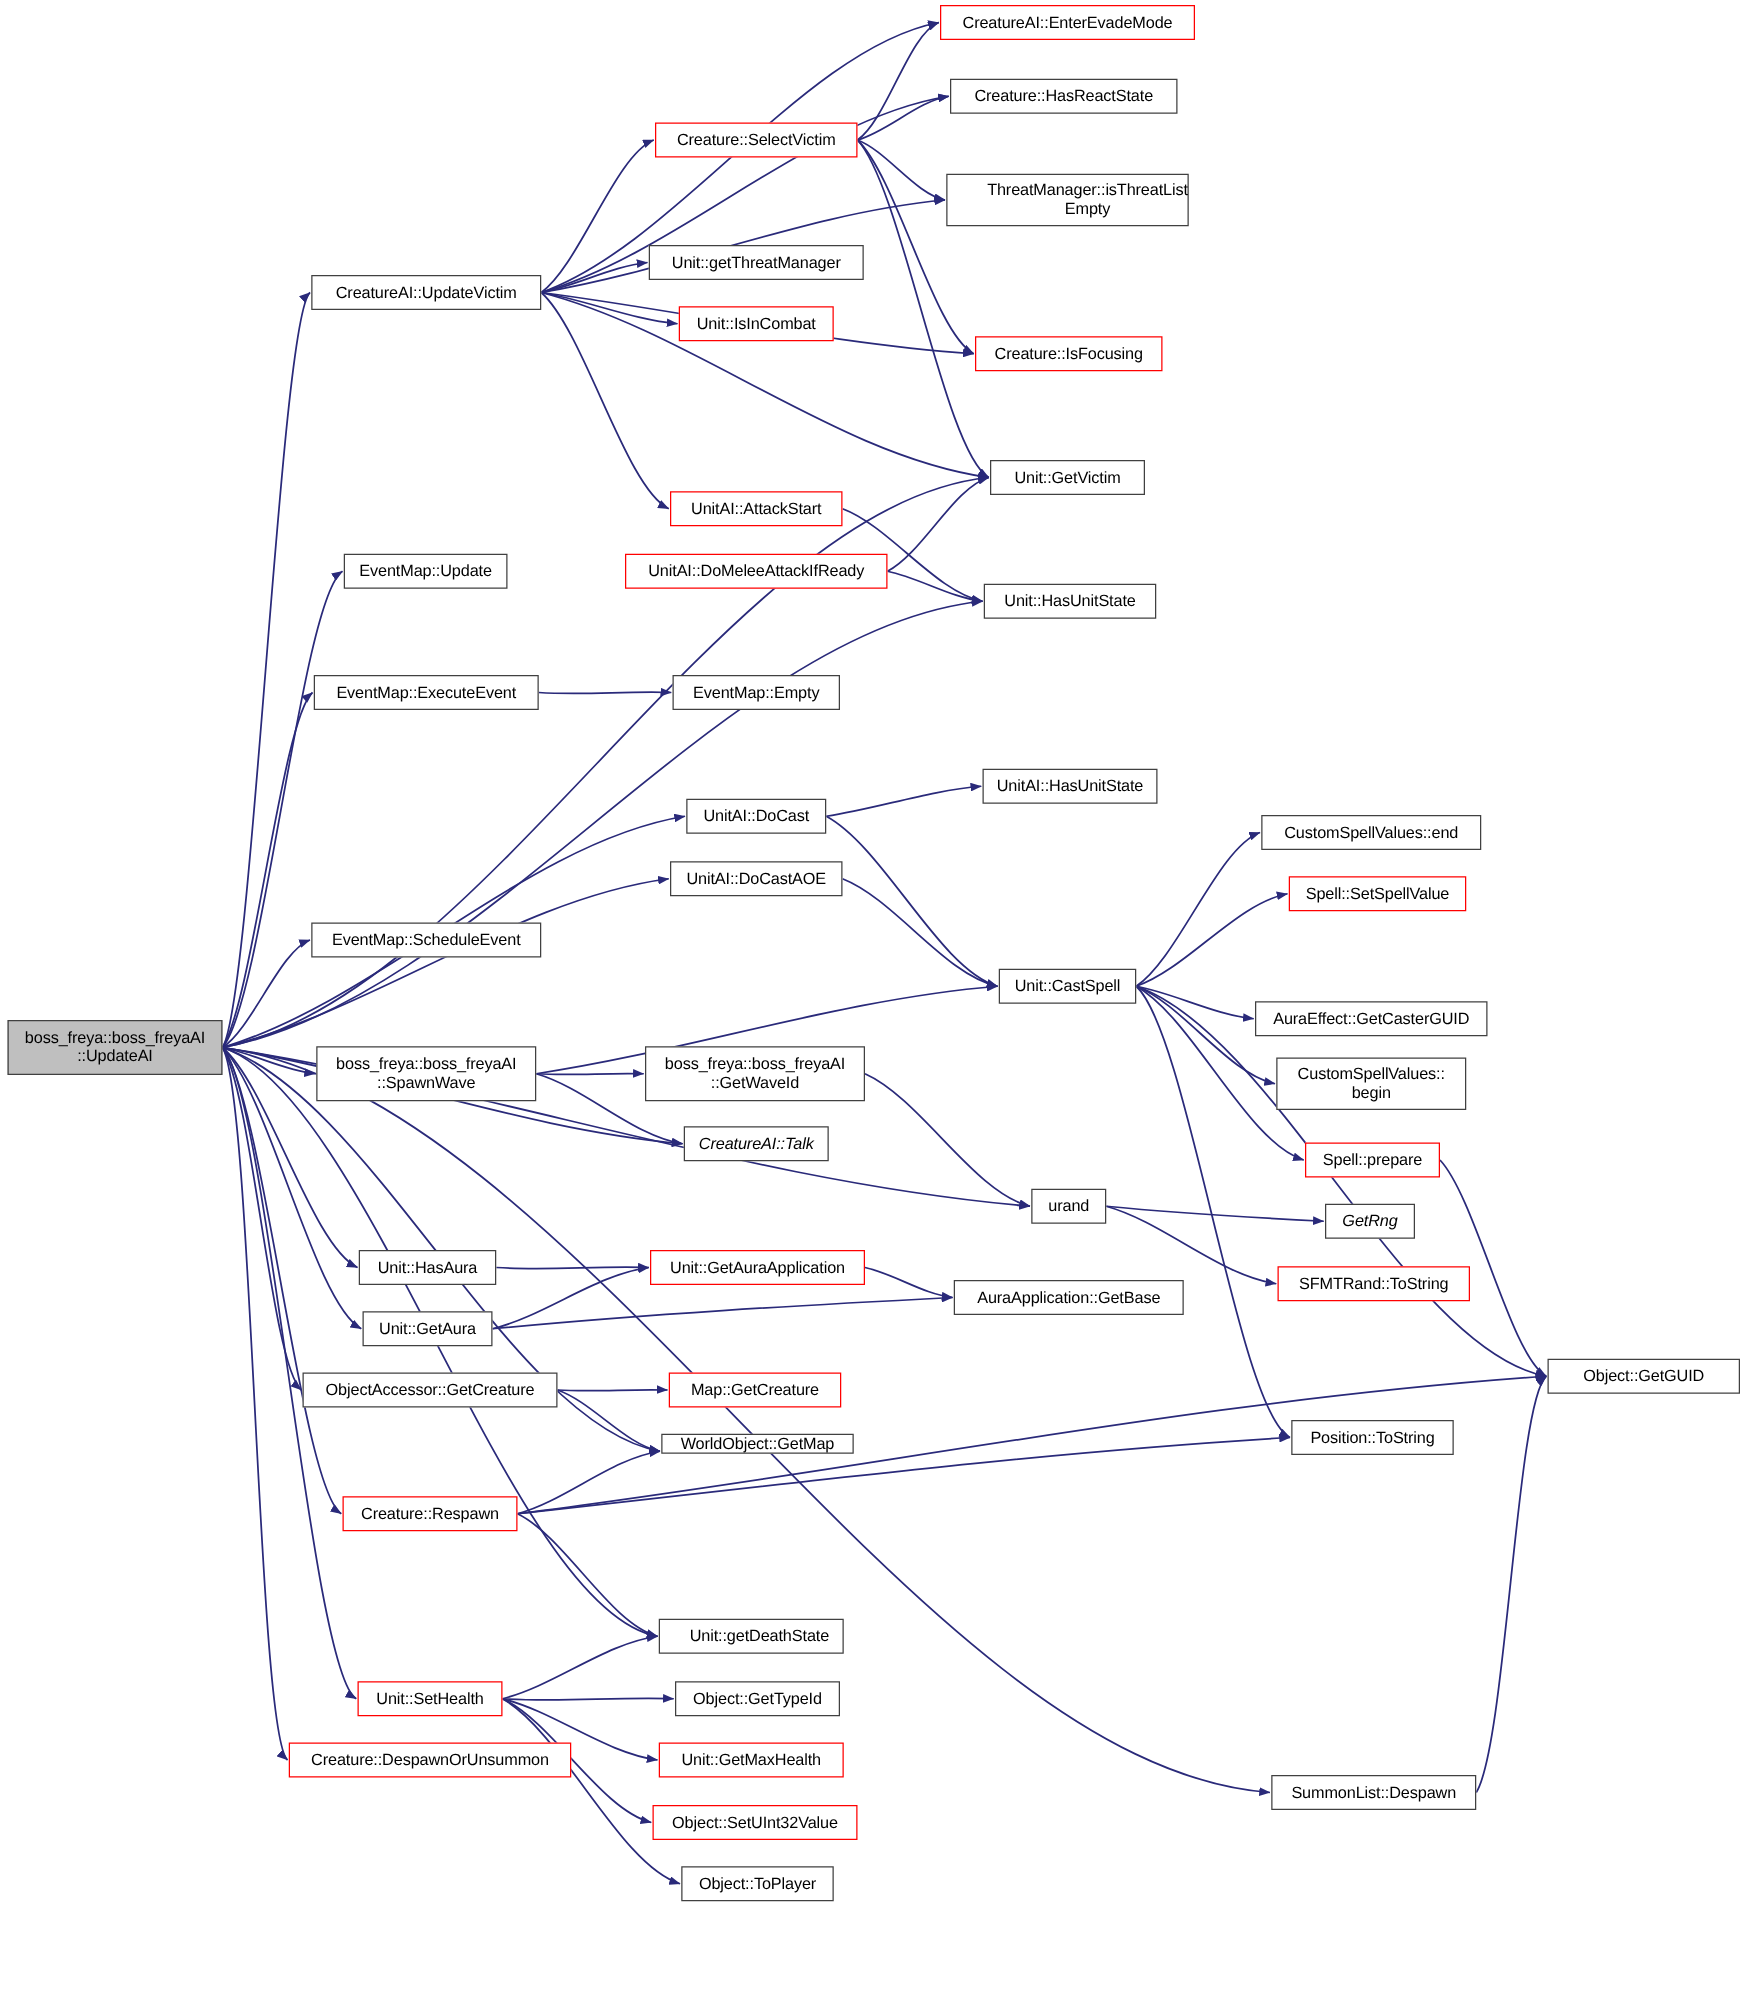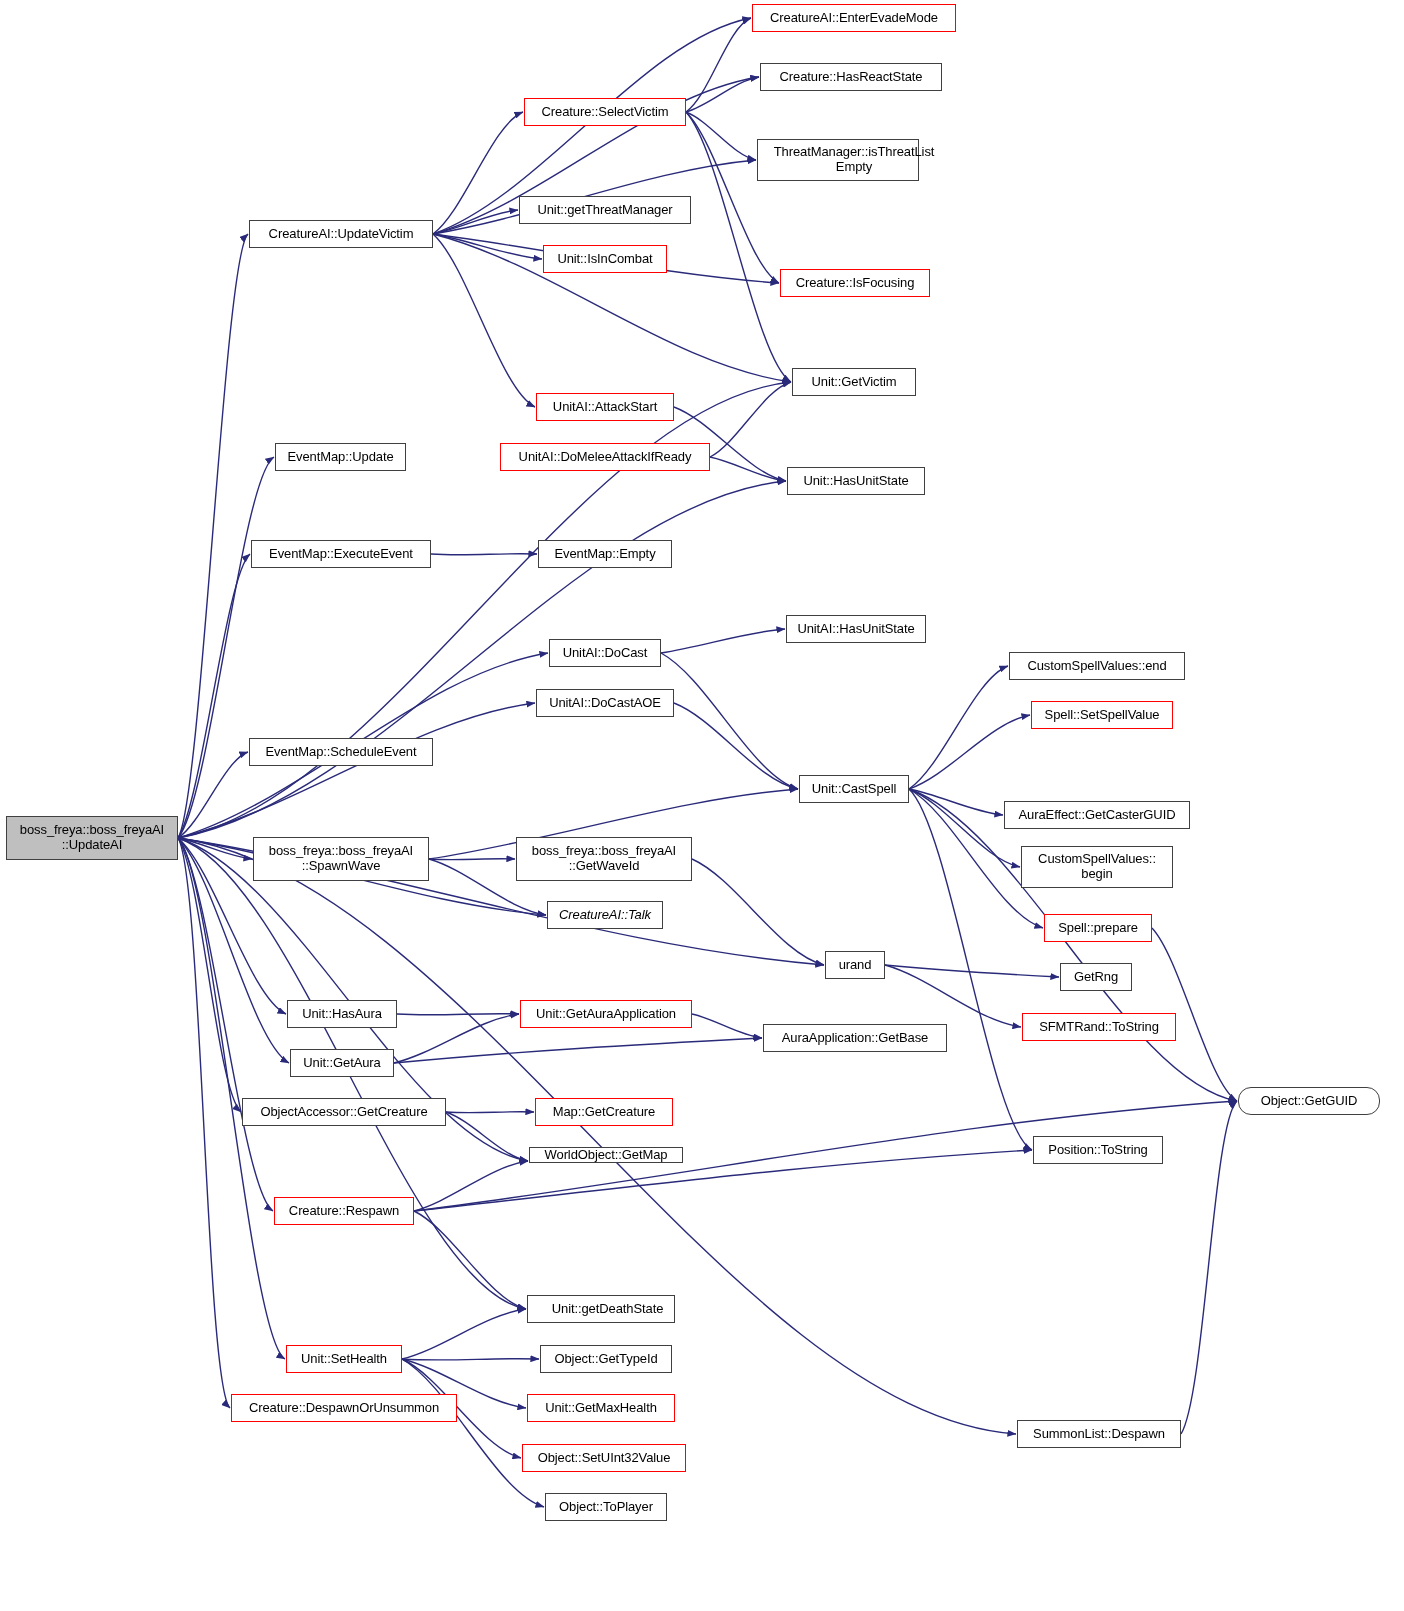--- a/index.html
+++ b/index.html
@@ -109,21 +109,21 @@
         <path d="M1181,1434 C1205,1395.5 1213,1122 1237,1101"></path>
       </g>
   </svg>
   <div id="node-layer">
       <div class="node root" style="left: 6px; top: 816px; width: 172px; height: 44px;">boss_freya::boss_freyaAI
 ::UpdateAI</div>
       <div class="node" style="left: 249px; top: 220px; width: 184px; height: 28px;">CreatureAI::UpdateVictim</div>
       <div class="node red" style="left: 752px; top: 4px; width: 204px; height: 28px;">CreatureAI::EnterEvadeMode</div>
       <div class="node" style="left: 760px; top: 63px; width: 182px; height: 28px;">Creature::HasReactState</div>
       <div class="node red" style="left: 524px; top: 98px; width: 162px; height: 28px;">Creature::SelectVictim</div>
-      <div class="node" style="left: 757px; top: 139px; width: 162px; height: 42px; padding-left: 32px;">ThreatManager::isThreatList
+      <div class="node" style="left: 757px; top: 139px; width: 194px; height: 42px; padding-left: 32px;">ThreatManager::isThreatList
 Empty</div>
       <div class="node" style="left: 519px; top: 196px; width: 172px; height: 28px;">Unit::getThreatManager</div>
       <div class="node red" style="left: 543px; top: 245px; width: 124px; height: 28px;">Unit::IsInCombat</div>
       <div class="node red" style="left: 780px; top: 269px; width: 150px; height: 28px;">Creature::IsFocusing</div>
       <div class="node" style="left: 792px; top: 368px; width: 124px; height: 28px;">Unit::GetVictim</div>
       <div class="node red" style="left: 536px; top: 393px; width: 138px; height: 28px;">UnitAI::AttackStart</div>
       <div class="node" style="left: 275px; top: 443px; width: 131px; height: 28px;">EventMap::Update</div>
       <div class="node red" style="left: 500px; top: 443px; width: 210px; height: 28px;">UnitAI::DoMeleeAttackIfReady</div>
       <div class="node" style="left: 787px; top: 467px; width: 138px; height: 28px;">Unit::HasUnitState</div>
       <div class="node" style="left: 251px; top: 540px; width: 180px; height: 28px;">EventMap::ExecuteEvent</div>
@@ -138,27 +138,27 @@
       <div class="node" style="left: 1004px; top: 801px; width: 186px; height: 28px;">AuraEffect::GetCasterGUID</div>
       <div class="node" style="left: 253px; top: 837px; width: 176px; height: 44px;">boss_freya::boss_freyaAI
 ::SpawnWave</div>
       <div class="node" style="left: 516px; top: 837px; width: 176px; height: 44px;">boss_freya::boss_freyaAI
 ::GetWaveId</div>
       <div class="node" style="left: 1021px; top: 846px; width: 152px; height: 42px;">CustomSpellValues::
 begin</div>
       <div class="node" style="left: 547px; top: 901px; width: 116px; height: 28px; font-style: italic;">CreatureAI::Talk</div>
       <div class="node red" style="left: 1044px; top: 914px; width: 108px; height: 28px;">Spell::prepare</div>
       <div class="node" style="left: 825px; top: 951px; width: 60px; height: 28px;">urand</div>
-      <div class="node" style="left: 1060px; top: 963px; width: 72px; height: 28px;">GetRng</div>
+      <div class="node" style="left: 1060px; top: 963px; width: 72px; height: 28px; font-style: italic;">GetRng</div>
       <div class="node" style="left: 287px; top: 1000px; width: 110px; height: 28px;">Unit::HasAura</div>
       <div class="node red" style="left: 520px; top: 1000px; width: 172px; height: 28px;">Unit::GetAuraApplication</div>
       <div class="node red" style="left: 1022px; top: 1013px; width: 154px; height: 28px;">SFMTRand::ToString</div>
       <div class="node" style="left: 763px; top: 1024px; width: 184px; height: 28px;">AuraApplication::GetBase</div>
       <div class="node" style="left: 290px; top: 1049px; width: 104px; height: 28px;">Unit::GetAura</div>
-      <div class="node" style="left: 1238px; top: 1087px; width: 142px; height: 28px; border-radius: 13px;">Object::GetGUID</div>
+      <div class="node" style="left: 1238px; top: 1087px; width: 154px; height: 28px;">Object::GetGUID</div>
       <div class="node" style="left: 242px; top: 1098px; width: 204px; height: 28px;">ObjectAccessor::GetCreature</div>
       <div class="node red" style="left: 535px; top: 1098px; width: 138px; height: 28px;">Map::GetCreature</div>
       <div class="node" style="left: 1033px; top: 1136px; width: 130px; height: 28px;">Position::ToString</div>
       <div class="node" style="left: 529px; top: 1147px; width: 154px; height: 16px;">WorldObject::GetMap</div>
       <div class="node red" style="left: 274px; top: 1197px; width: 140px; height: 28px;">Creature::Respawn</div>
       <div class="node" style="left: 527px; top: 1295px; width: 148px; height: 28px; padding-left: 13px;">Unit::getDeathState</div>
       <div class="node" style="left: 540px; top: 1345px; width: 132px; height: 28px;">Object::GetTypeId</div>
       <div class="node red" style="left: 286px; top: 1345px; width: 116px; height: 28px;">Unit::SetHealth</div>
       <div class="node red" style="left: 527px; top: 1394px; width: 148px; height: 28px;">Unit::GetMaxHealth</div>
       <div class="node red" style="left: 231px; top: 1394px; width: 226px; height: 28px;">Creature::DespawnOrUnsummon</div>

